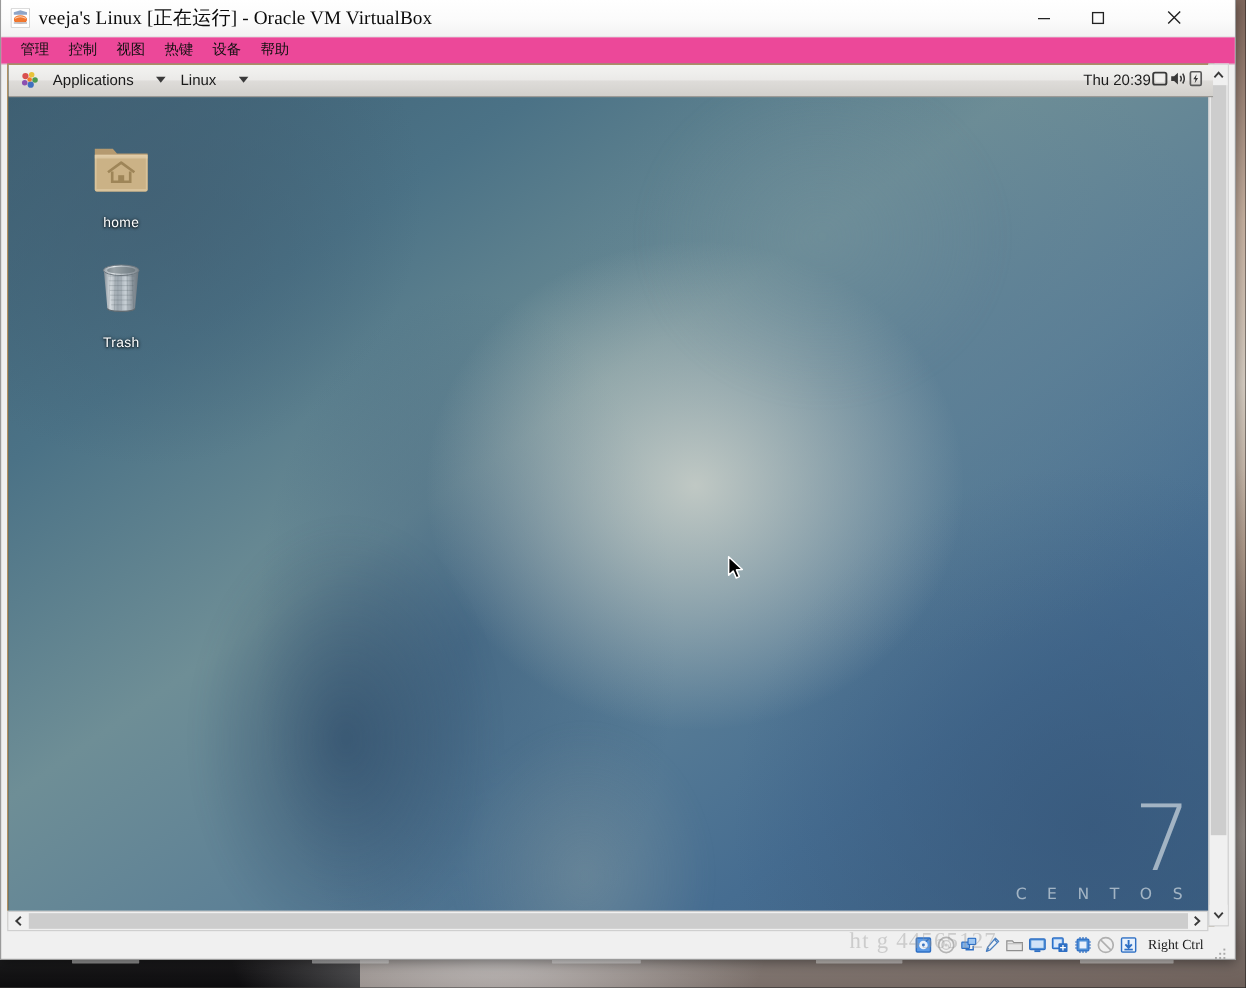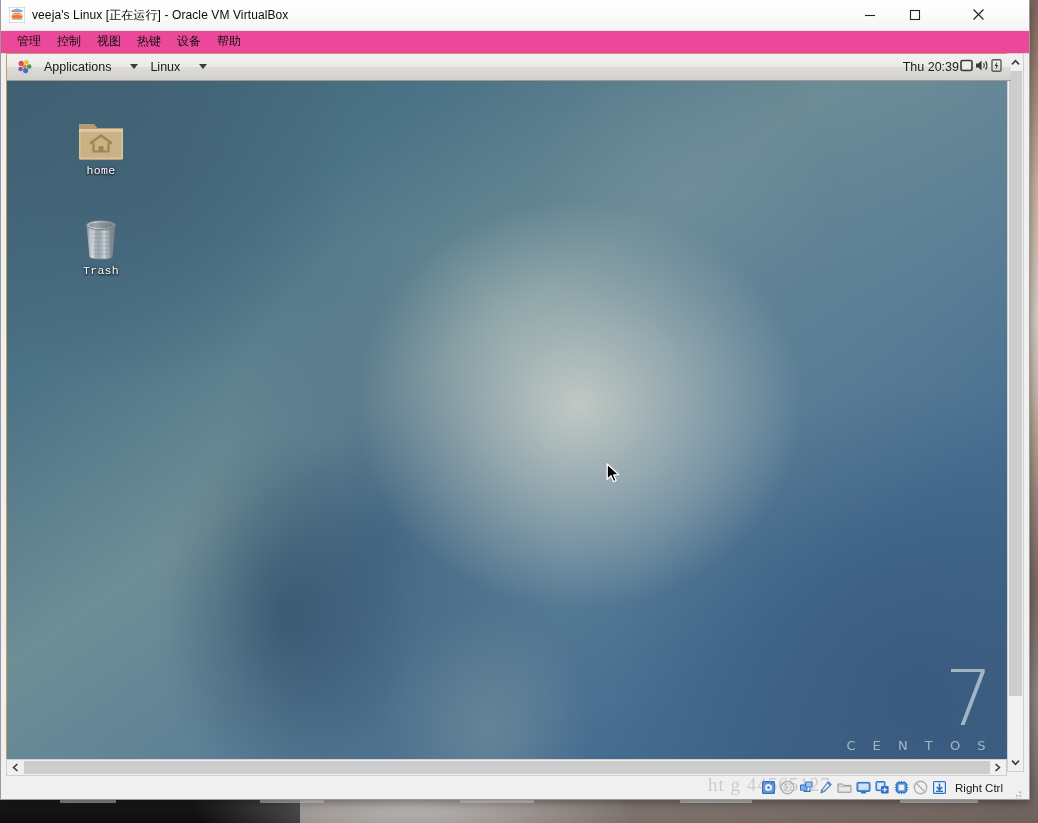--- a/index.html
+++ b/index.html
@@ -67,23 +67,23 @@
     display: flex;
     align-items: center;
   }
   #app-icon {
     width: 16px; height: 16px;
     margin-left: 8px; margin-right: 7px;
     flex: 0 0 auto;
     position: relative;
   }
   #title-text {
-    font-size: 12px;
+    font-size: 16px;
     color: #0b0b0b;
-    font-family: Liberation Sans, sans-serif;
+    font-family: Liberation Serif, serif;
     white-space: nowrap;
     letter-spacing: .1px;
   }
   .wbtn {
     position: absolute;
     top: 0;
     width: 45px; height: 29px;
     display: flex; align-items: center; justify-content: center;
   }
   .wbtn svg { display:block; }
@@ -197,22 +197,22 @@
 
   
   .desk-icon {
     position: absolute;
     width: 88px;
     text-align: center;
     cursor: default;
   }
   .desk-icon .glyph { height: 48px; display:flex; align-items:flex-end; justify-content:center; }
   .desk-icon .label {
-    margin-top: 2px;
-    font-family: Liberation Mono, monospace;
+    margin-top: 18px;
+    font-family: Liberation Sans, sans-serif;
     font-size: 11.5px;
     color: #ffffff;
     text-shadow: 0 1px 2px rgba(0,0,0,.85), 0 0 3px rgba(0,0,0,.7);
     letter-spacing: .3px;
   }
   #icon-home  { left: 50px; top: 34px; }
   #icon-trash { left: 50px; top: 134px; }
 
   
   #cursor { position:absolute; left:599px; top:383px; z-index:6; pointer-events:none; }
@@ -237,21 +237,21 @@
 
   
   #statusbar{
     position:absolute; left:1px; right:1px; bottom:1px; height:21px;
     background:#f0f0f0;
     display:flex; align-items:center; justify-content:flex-end;
     padding-right:6px; gap:3px;
   }
   .sb-icon{ width:16px;height:16px; display:flex;align-items:center;justify-content:center; }
   #hostkey{
-    font-family:Liberation Sans, sans-serif;
+    font-family:Liberation Serif, serif;
     font-size:11.5px; color:#1a1a1a; margin-left:5px; white-space:nowrap;
   }
   #grip{ width:10px;height:10px; margin-left:6px; align-self:flex-end; margin-bottom:1px; }
   
   #ghost-text{
     position:absolute; left:706px; bottom:2px;
     font-family:"Liberation Serif","DejaVu Serif",serif;
     font-size:19px; color:rgba(150,150,150,.40); letter-spacing:1px;
     pointer-events:none; white-space:nowrap;
   }

